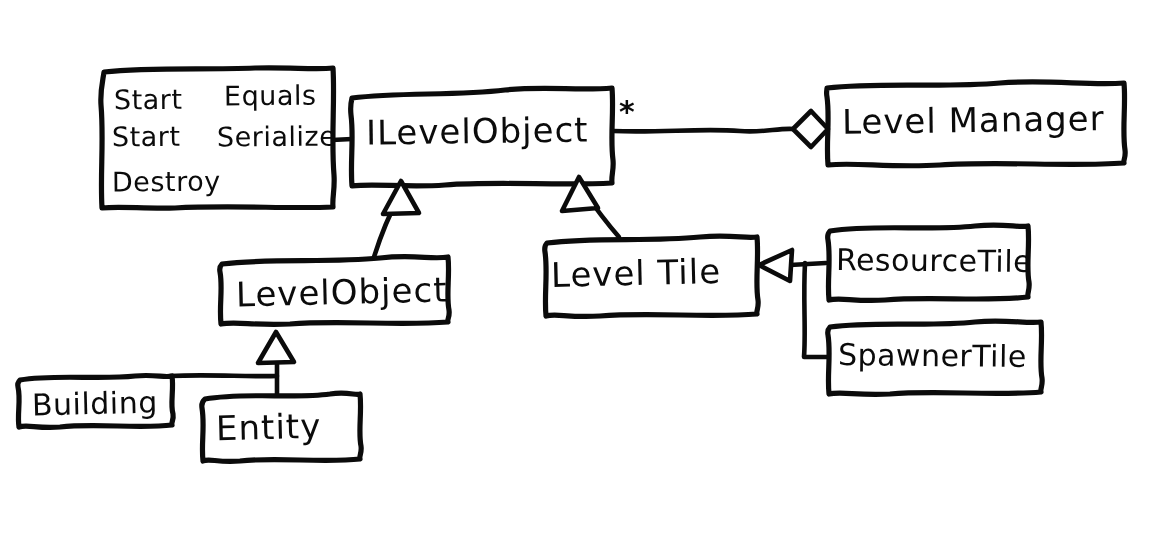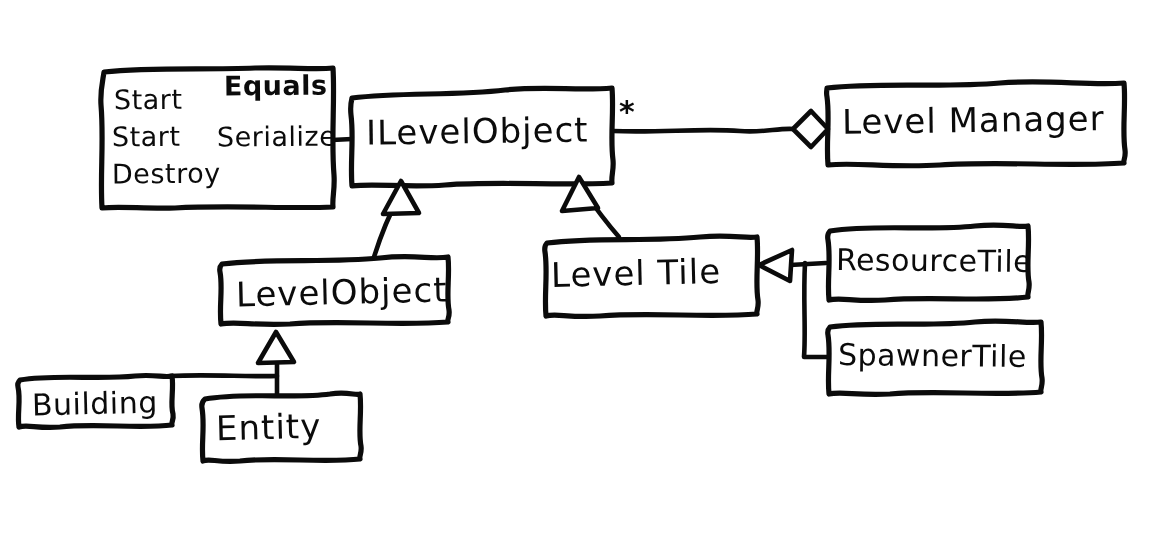--- a/index.html
+++ b/index.html
@@ -179,23 +179,23 @@
     </g>
 
     <g>
       <path class="arrow-stroke stroke" d="M 276 332 L 294 362 L 258 363 Z"></path>
     </g>
 
   </svg>
 
   <div class="label method sk4" style="left:114px; top:84px;">Start</div>
   <div class="label method sk4" style="left:112px; top:121px;">Start</div>
-  <div class="label method sk4" style="left:112px; top:158px;text-align:center;">Destroy</div>
-
-  <div class="label method sk4" style="left:224px; top:70px;font-weight:bold;">Equals</div>
+  <div class="label method sk4" style="left:112px; top:166px;text-align:center;">Destroy</div>
+
+  <div class="label method sk4" style="left:224px; top:80px;">Equals</div>
   <div class="label method sk4" style="left:217px; top:121px;">Serialize</div>
 
   <div class="label cls-name sk1" style="left:366px; top:111px;">ILevelObject</div>
   <div class="label multiplicity" style="left:619px; top:94px;">*</div>
 
   <div class="label cls-name sk1" style="left:842px; top:100px;">Level Manager</div>
 
   <div class="label cls-name sk2" style="left:236px; top:272px;">LevelObject</div>
 
   <div class="label cls-name sk2" style="left:551px; top:253px;">Level Tile</div>

